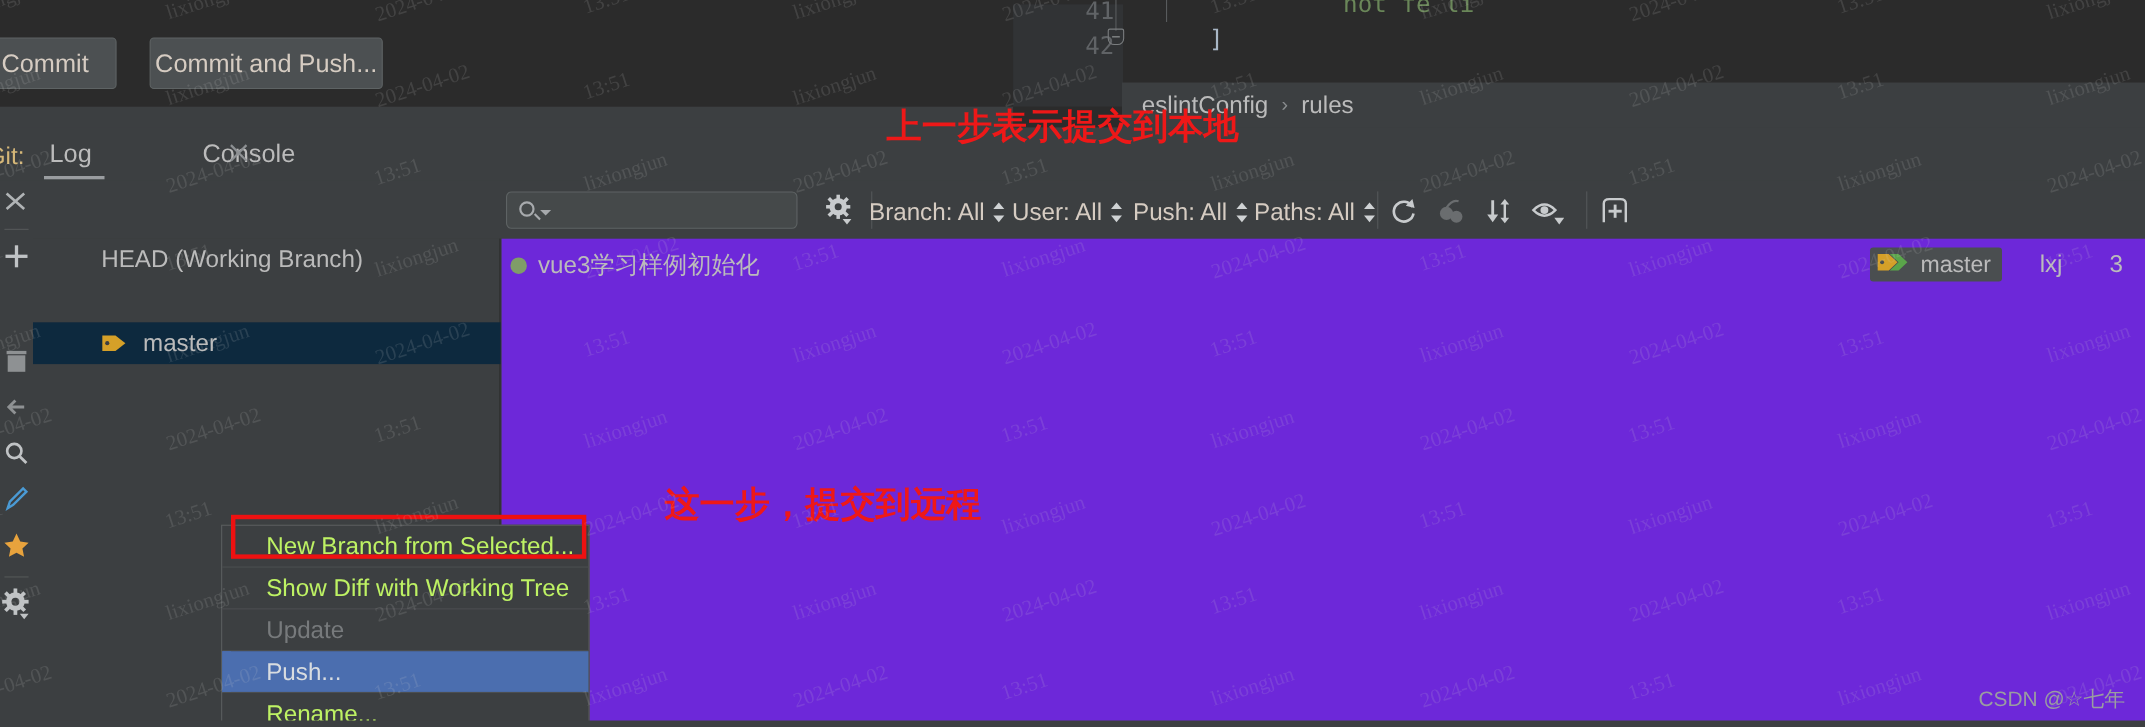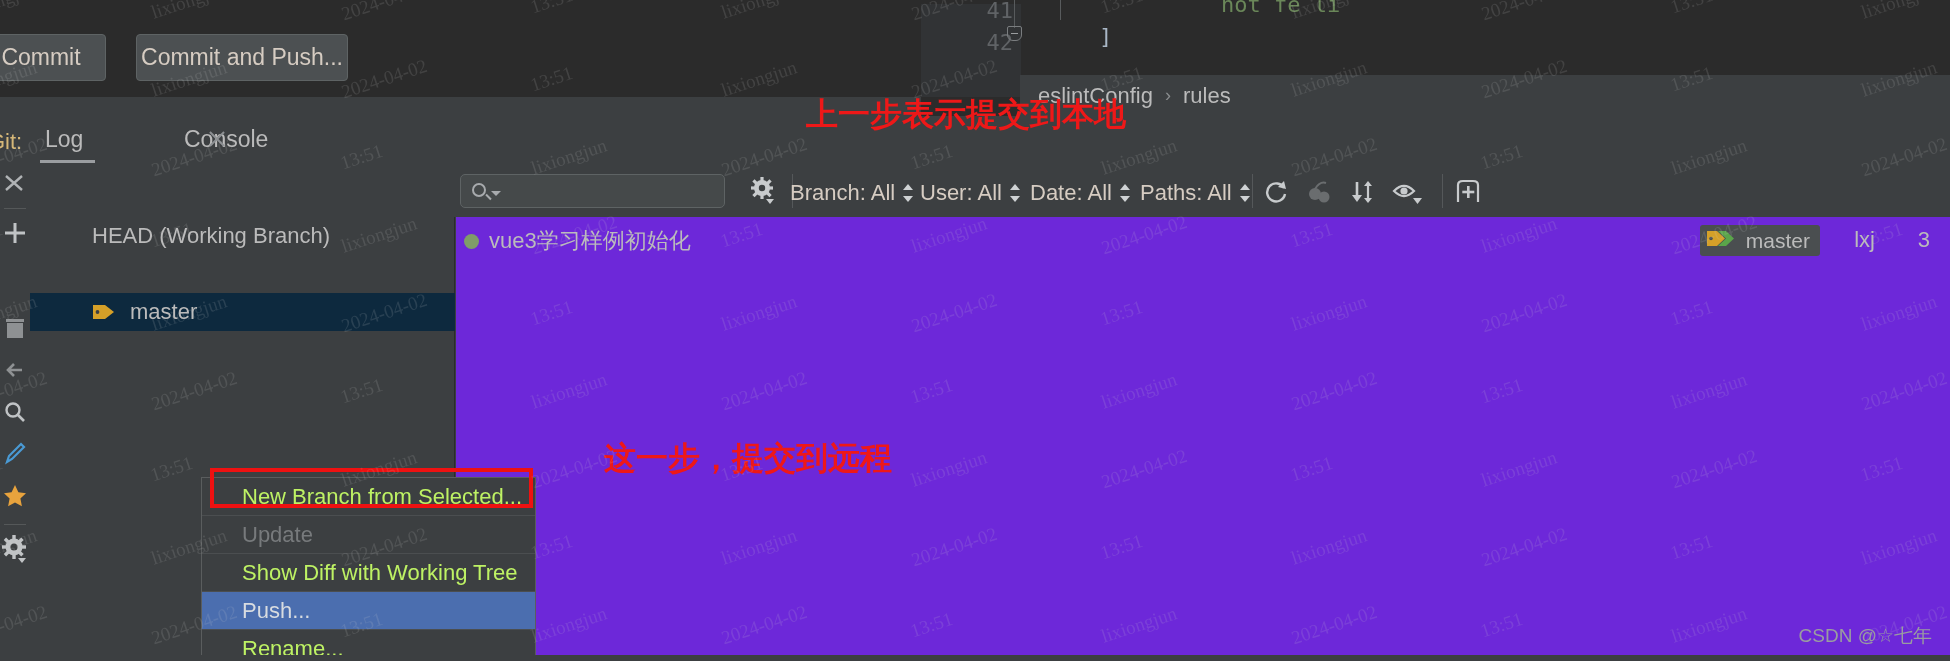--- a/index.html
+++ b/index.html
@@ -329,21 +329,21 @@
 
       <div class="filter" style="left:760px;">
         <span>Branch: All</span>
         <span class="spin"></span>
       </div>
       <div class="filter" style="left:890px;">
         <span>User: All</span>
         <span class="spin"></span>
       </div>
       <div class="filter" style="left:1000px;">
-        <span>Date: All</span>
+        <span>Push: All</span>
         <span class="spin"></span>
       </div>
       <div class="filter" style="left:1110px;">
         <span>Paths: All</span>
         <span class="spin"></span>
       </div>
 
       <div class="vsep" style="left:1222px; top:10px; height:34px;"></div>
 
       <div class="tool-icon" style="left:1232px;">
@@ -420,25 +420,25 @@
         <span class="chip-label">master</span>
       </div>
       <span class="commit-author">lxj</span>
       <span class="commit-count">3</span>
     </div>
 
     <div class="ctx-menu">
       <div class="ctx-item">
         <span>New Branch from Selected...</span>
       </div>
+      <div class="ctx-item">
+        <span>Show Diff with Working Tree</span>
+      </div>
       <div class="ctx-item disabled">
         <span>Update</span>
-      </div>
-      <div class="ctx-item">
-        <span>Show Diff with Working Tree</span>
       </div>
       <div class="ctx-item highlight">
         <span class="ctx-left-mark"></span>
         <span>Push...</span>
       </div>
       <div class="ctx-item" style="border-bottom:none;">
         <span>Rename...</span>
       </div>
     </div>
 

